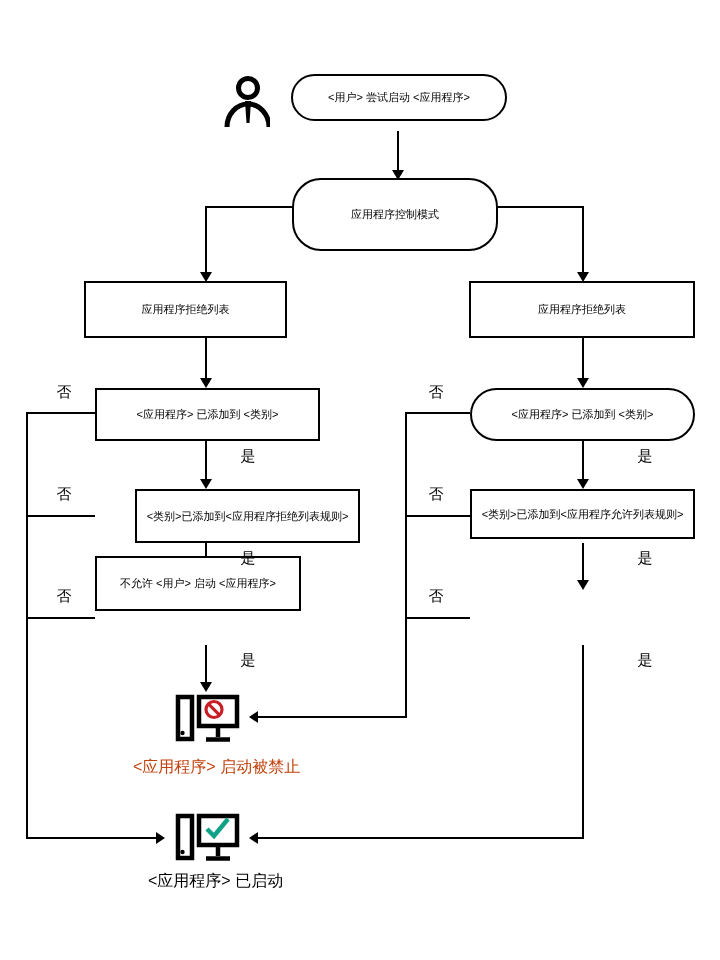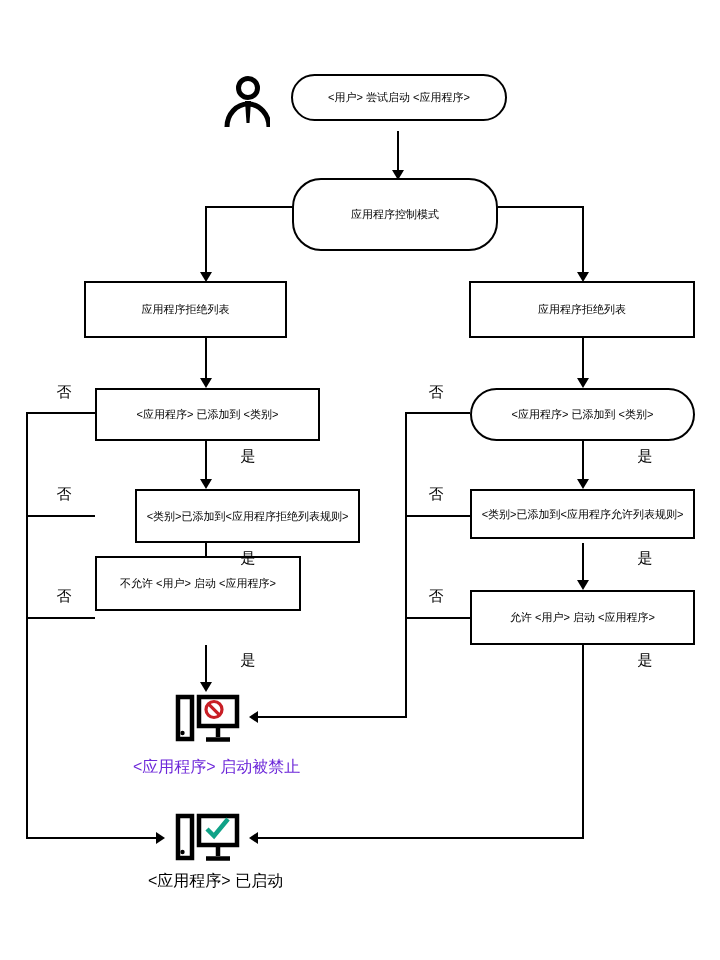--- a/index.html
+++ b/index.html
@@ -21,21 +21,21 @@
   .n-deny-s1    { left:95px;  top:388px; width:225px; height:53px; }
   .n-deny-s2    { left:95px;  top:489px; width:225px; height:54px;margin-left:40px; }
   .n-deny-s3    { left:95px;  top:556px; width:206px; height:55px; }
   .n-allow-s1   { left:470px; top:388px; width:225px; height:53px; border-radius:27px; }
   .n-allow-s2   { left:470px; top:489px; width:225px; height:50px;text-align:right; }
   .n-allow-s3   { left:470px; top:590px; width:225px; height:55px; }
   .branch-label {
     position:absolute; font-size:15px; color:#000; width:34px; text-align:center;
   }
   .result-label { position:absolute; font-size:16px; white-space:nowrap; }
-  .blocked-label { left:133px; top:757px; color:#6d28d9; }
+  .blocked-label { left:133px; top:757px; color:#c2410c; }
   .started-label { left:148px; top:871px; color:#000000; }
   .icon-abs { position:absolute; }
   .person-wrap   { left:224px; top:76px; }
   .blocked-wrap  { left:174px; top:694px; }
   .started-wrap  { left:174px; top:813px; }
 </style>
 </head>
 <body>
 
 <div class="canvas">
@@ -112,23 +112,20 @@
   </div>
 
   <div class="node pill n-allow-s1">
     <span>&lt;应用程序&gt; 已添加到 &lt;类别&gt;</span>
   </div>
 
   <div class="node n-allow-s2">
     <span>&lt;类别&gt;已添加到&lt;应用程序允许列表规则&gt;</span>
   </div>
 
-  <div class="node n-allow-s3">
-    <span>允许 &lt;用户&gt; 启动 &lt;应用程序&gt;</span>
-  </div>
 
   <span class="branch-label" style="left:47px;  top:383px;">否</span>
   <span class="branch-label" style="left:47px;  top:485px;">否</span>
   <span class="branch-label" style="left:47px;  top:587px;">否</span>
   <span class="branch-label" style="left:419px; top:383px;">否</span>
   <span class="branch-label" style="left:419px; top:485px;">否</span>
   <span class="branch-label" style="left:419px; top:587px;">否</span>
   <span class="branch-label" style="left:231px; top:447px;">是</span>
   <span class="branch-label" style="left:231px; top:549px;">是</span>
   <span class="branch-label" style="left:231px; top:651px;">是</span>

